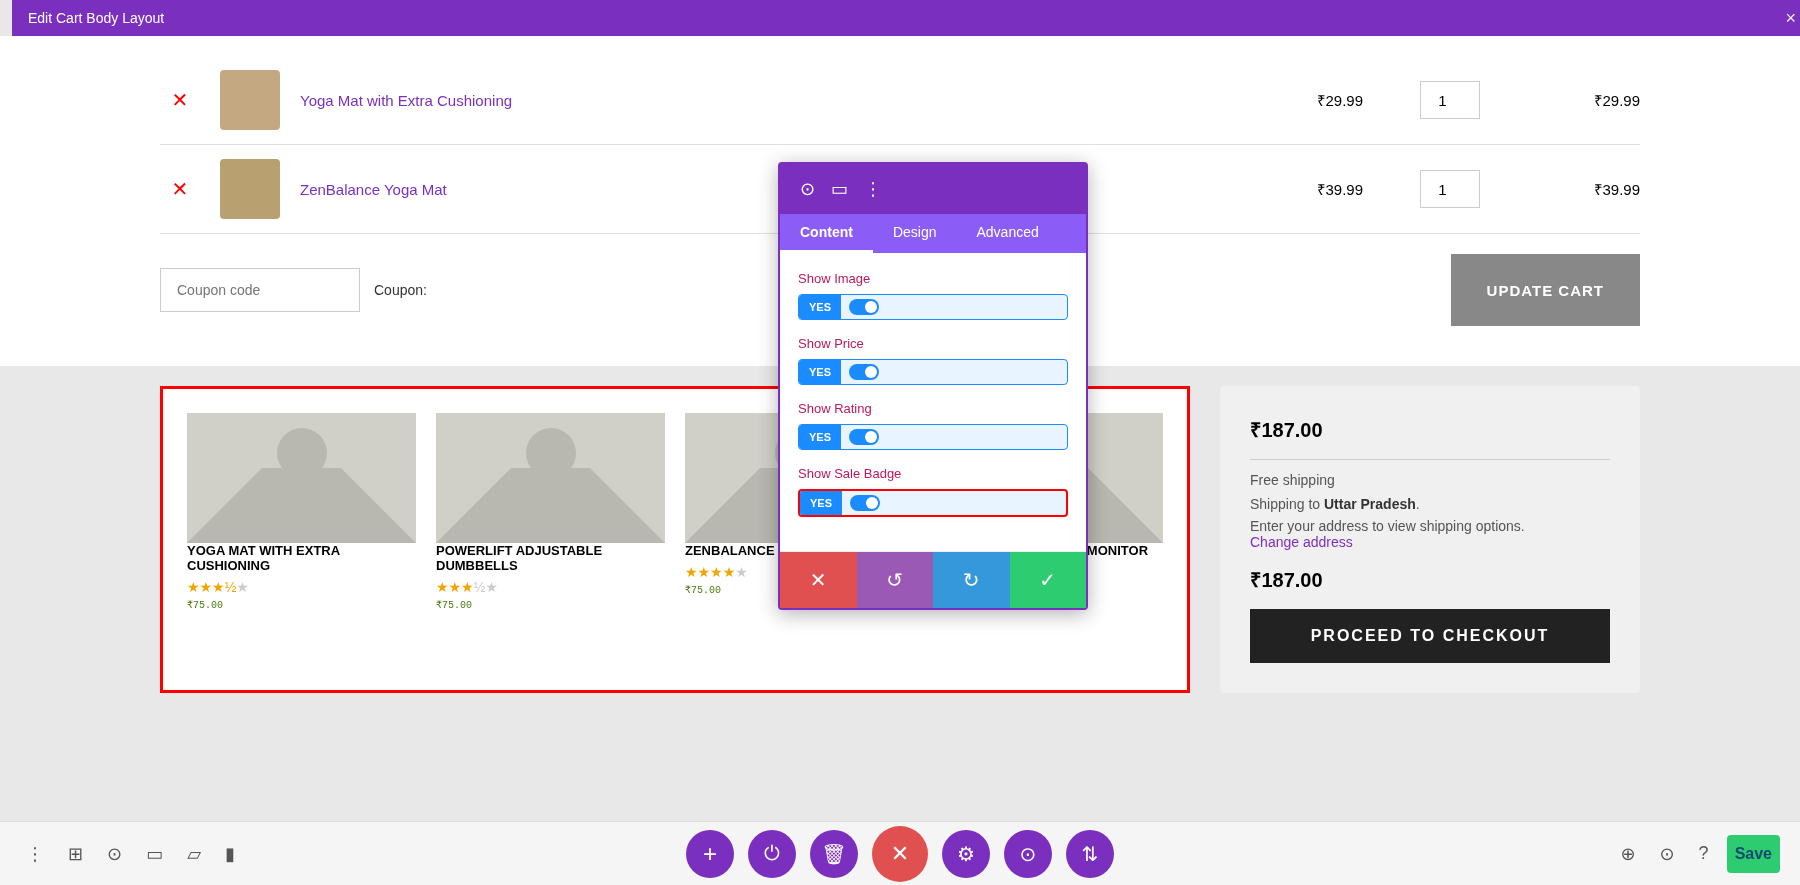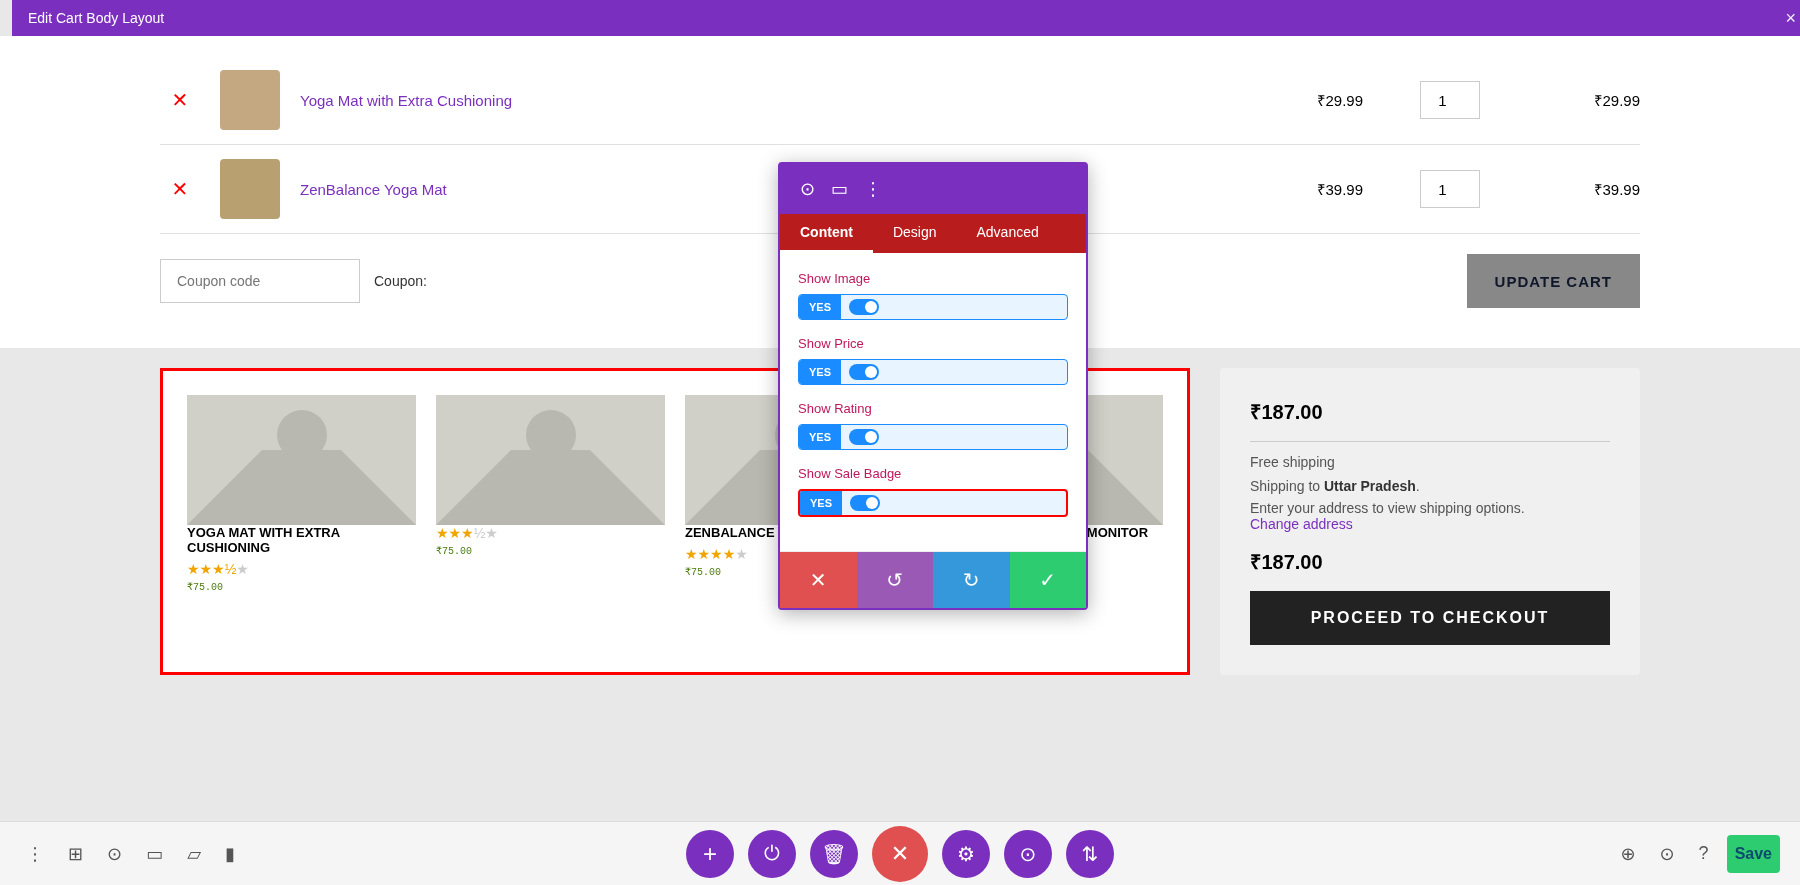--- a/index.html
+++ b/index.html
@@ -123,28 +123,28 @@
       border: none;
       padding: 12px 22px;
       font-size: 14px;
       font-weight: bold;
       cursor: pointer;
       height: 44px;
     }
     .update-cart-btn {
       margin-left: auto;
       background: #888;
-      color: #0f172a;
+      color: #ffffff;
       border: none;
-      padding: 14px 28px;
+      padding: 14px 36px;
       font-size: 15px;
       font-weight: bold;
       cursor: pointer;
       letter-spacing: 1px;
-      height: 54px;
+      height: 72px;
     }
 
     
     .bottom-section {
       display: flex;
       gap: 30px;
       padding: 20px 160px;
       background: #e8e8e8;
     }
 
@@ -295,21 +295,21 @@
     .settings-icon-btn {
       color: white;
       cursor: pointer;
       font-size: 18px;
       padding: 2px 4px;
     }
 
     
     .settings-tabs {
       display: flex;
-      background: #b91c1c;
+      background: #8b5cf6;
       padding: 0 0 0 0;
     }
     .settings-tab {
       padding: 10px 20px;
       color: white;
       font-size: 14px;
       cursor: pointer;
       border-bottom: 3px solid transparent;
     }
     .settings-tab.active {
@@ -552,20 +552,21 @@
         <div class="upsell-product-name">YOGA MAT WITH EXTRA CUSHIONING</div>
         <div class="upsell-stars">★★★<span style="color:#f0a500;">½</span><span class="upsell-star-empty">★</span></div>
         <div class="upsell-product-price">₹75.00</div>
       </div>
 
       <div class="upsell-product">
         <div class="upsell-img-wrap">
           <div class="circle-bg"></div>
           <div class="triangle-bg"></div>
         </div>
+        <div class="upsell-product-name">POWERLIFT ADJUSTABLE DUMBBELLS</div>
         <div class="upsell-stars">★★★<span class="upsell-star-empty">½★</span></div>
         <div class="upsell-product-price">₹75.00</div>
       </div>
 
       <div class="upsell-product">
         <div class="upsell-img-wrap">
           <div class="circle-bg"></div>
           <div class="triangle-bg"></div>
         </div>
         <div class="upsell-product-name">ZENBALANCE YOGA MAT</div>

